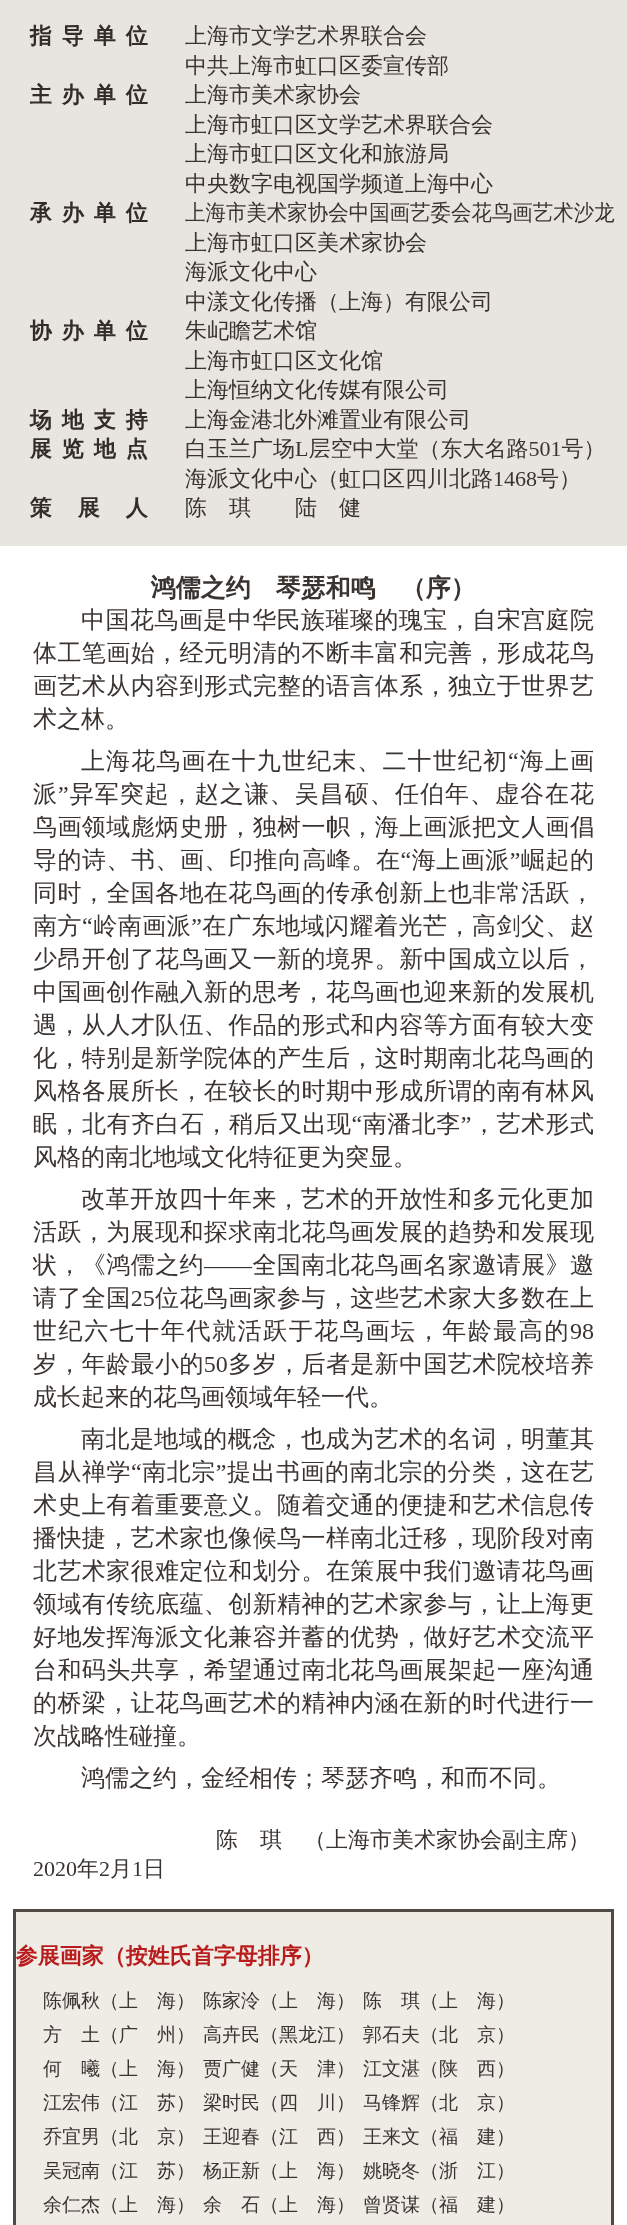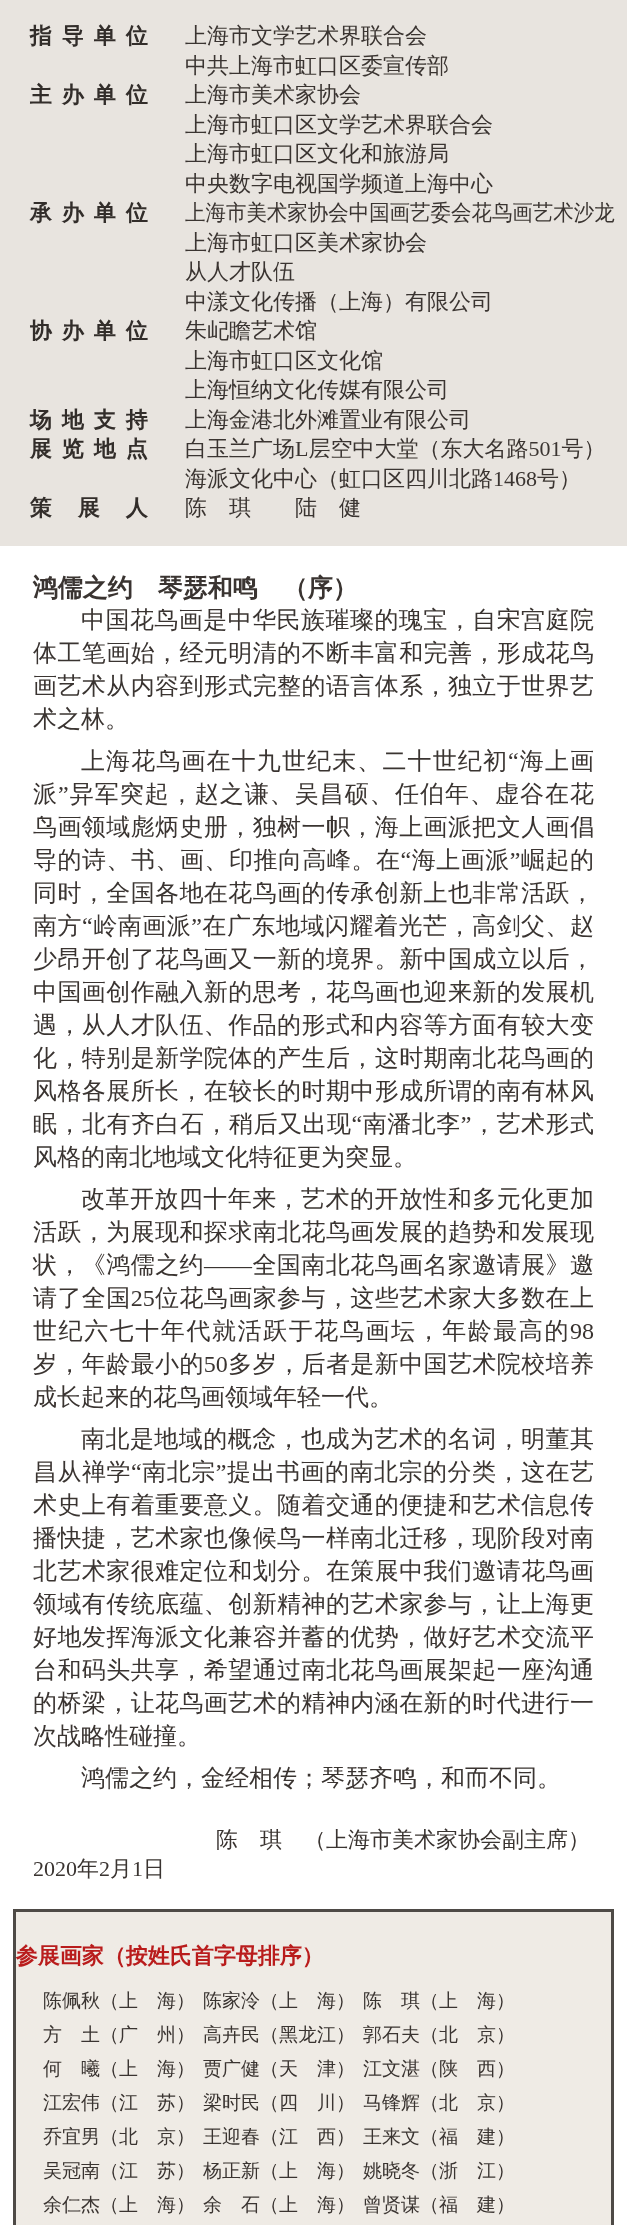--- a/index.html
+++ b/index.html
@@ -37,20 +37,21 @@
   }
   .credit-value.squeeze {
     transform: scaleX(0.93);
     transform-origin: left center;
   }
   
   .preface { padding: 0 33px; }
   .preface-title {
     font-size: 25px;
     font-weight: bold;
+    text-align: center;
     line-height: 32px;
     margin: 26px 0 0 0;
   }
   .paras { margin-top: 0; }
   .paras p {
     margin: 0 0 9px 0;
     font-size: 24px;
     line-height: 33px;
     text-align: justify;
     text-indent: 2em;
@@ -113,21 +114,21 @@
         <div class="credit-value">上海市虹口区文化和旅游局</div>
         <div class="credit-value">中央数字电视国学频道上海中心</div>
       </div>
   </div>
 
   <div class="credit-row">
     <div class="credit-label">承办单位</div>
     <div class="credit-values">
         <div class="credit-value squeeze">上海市美术家协会中国画艺委会花鸟画艺术沙龙</div>
         <div class="credit-value">上海市虹口区美术家协会</div>
-        <div class="credit-value">从人才队伍</div>
+        <div class="credit-value">海派文化中心</div>
         <div class="credit-value">中漾文化传播（上海）有限公司</div>
       </div>
   </div>
 
   <div class="credit-row">
     <div class="credit-label">协办单位</div>
     <div class="credit-values">
         <div class="credit-value">朱屺瞻艺术馆</div>
         <div class="credit-value">上海市虹口区文化馆</div>
         <div class="credit-value">上海恒纳文化传媒有限公司</div>

